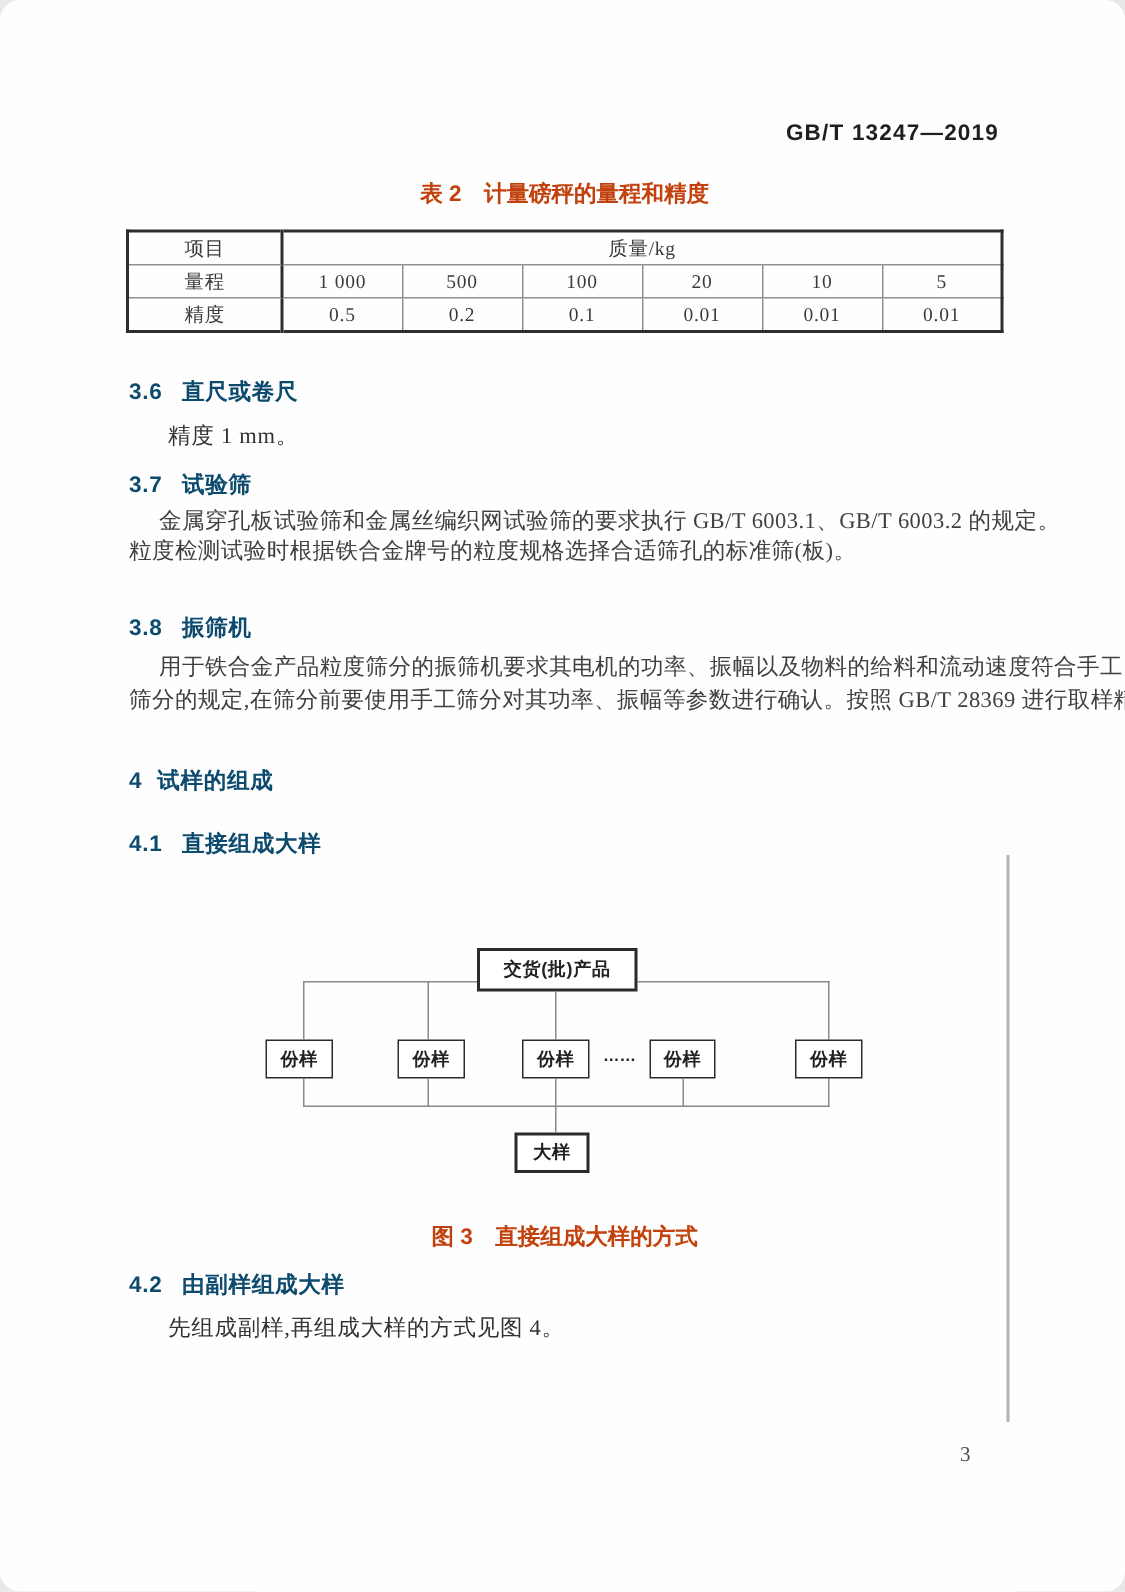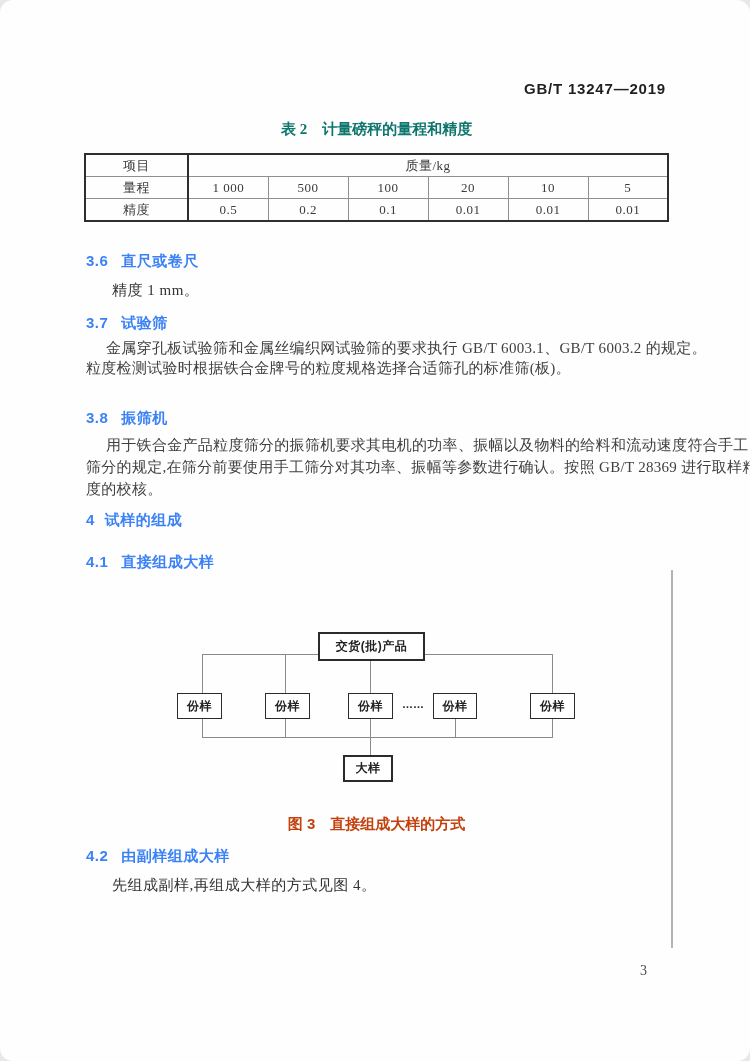--- a/index.html
+++ b/index.html
@@ -15,42 +15,42 @@
   
   .std-code{
     position:absolute;top:80px;right:84px;
     font-family:"Liberation Sans","DejaVu Sans",sans-serif;
     font-weight:700;font-size:15px;letter-spacing:.8px;color:#1f1f1f;
   }
   
   .tbl-caption{
     position:absolute;left:86px;top:120px;width:581px;
     text-align:center;
-    font-family:Liberation Serif, serif;
-    font-weight:700;font-size:15px;color:#0f766e;
+    font-family:Liberation Sans, sans-serif;
+    font-weight:700;font-size:15px;color:#c2410c;
   }
   
   table.t2{
     position:absolute;left:84px;top:153px;width:583px;
     border-collapse:collapse;table-layout:fixed;
     font-size:13px;color:#3a3a3a;padding-left:32px;
   }
   table.t2 td{
     border:1px solid #8f8f8f;
     text-align:center;vertical-align:middle;
     height:21px;padding:0;
     letter-spacing:.5px;
   }
   table.t2{border:2px solid #2e2e2e;}
   table.t2 td.c-first{border-right:2px solid #2e2e2e;}
   
   .h3{
     position:absolute;left:86px;
     font-family:"Liberation Sans","DejaVu Sans",sans-serif;
-    font-weight:700;font-size:15px;color:#3b82f6;
+    font-weight:700;font-size:15px;color:#0c4a6e;
     letter-spacing:.5px;white-space:nowrap;
   }
   .h3 .num{display:inline-block;margin-right:13px;}
   .body-line{
     position:absolute;left:112px;
     font-size:15px;color:#333;letter-spacing:.5px;white-space:nowrap;
   }
   .para{
     position:absolute;left:86px;width:583px;
     font-size:15px;color:#404040;letter-spacing:.3px;
@@ -149,21 +149,20 @@
     <div class="pl indent">金属穿孔板试验筛和金属丝编织网试验筛的要求执行 GB/T 6003.1、GB/T 6003.2 的规定。</div>
     <div class="pl">粒度检测试验时根据铁合金牌号的粒度规格选择合适筛孔的标准筛(板)。</div>
   </div>
 
   <div class="h3" style="top:409px">
     <span class="num">3.8</span><span class="ttl">振筛机</span>
   </div>
   <div class="para wide" style="top:434px">
     <div class="pl indent">用于铁合金产品粒度筛分的振筛机要求其电机的功率、振幅以及物料的给料和流动速度符合手工</div>
     <div class="pl">筛分的规定,在筛分前要使用手工筛分对其功率、振幅等参数进行确认。按照 GB/T 28369 进行取样精</div>
-    <div class="pl">度的校核。</div>
   </div>
 
   <div class="h3" style="top:511px">
     <span class="num" style="margin-right:10px">4</span><span class="ttl">试样的组成</span>
   </div>
 
   <div class="h3" style="top:553px">
     <span class="num">4.1</span><span class="ttl">直接组成大样</span>
   </div>
 

